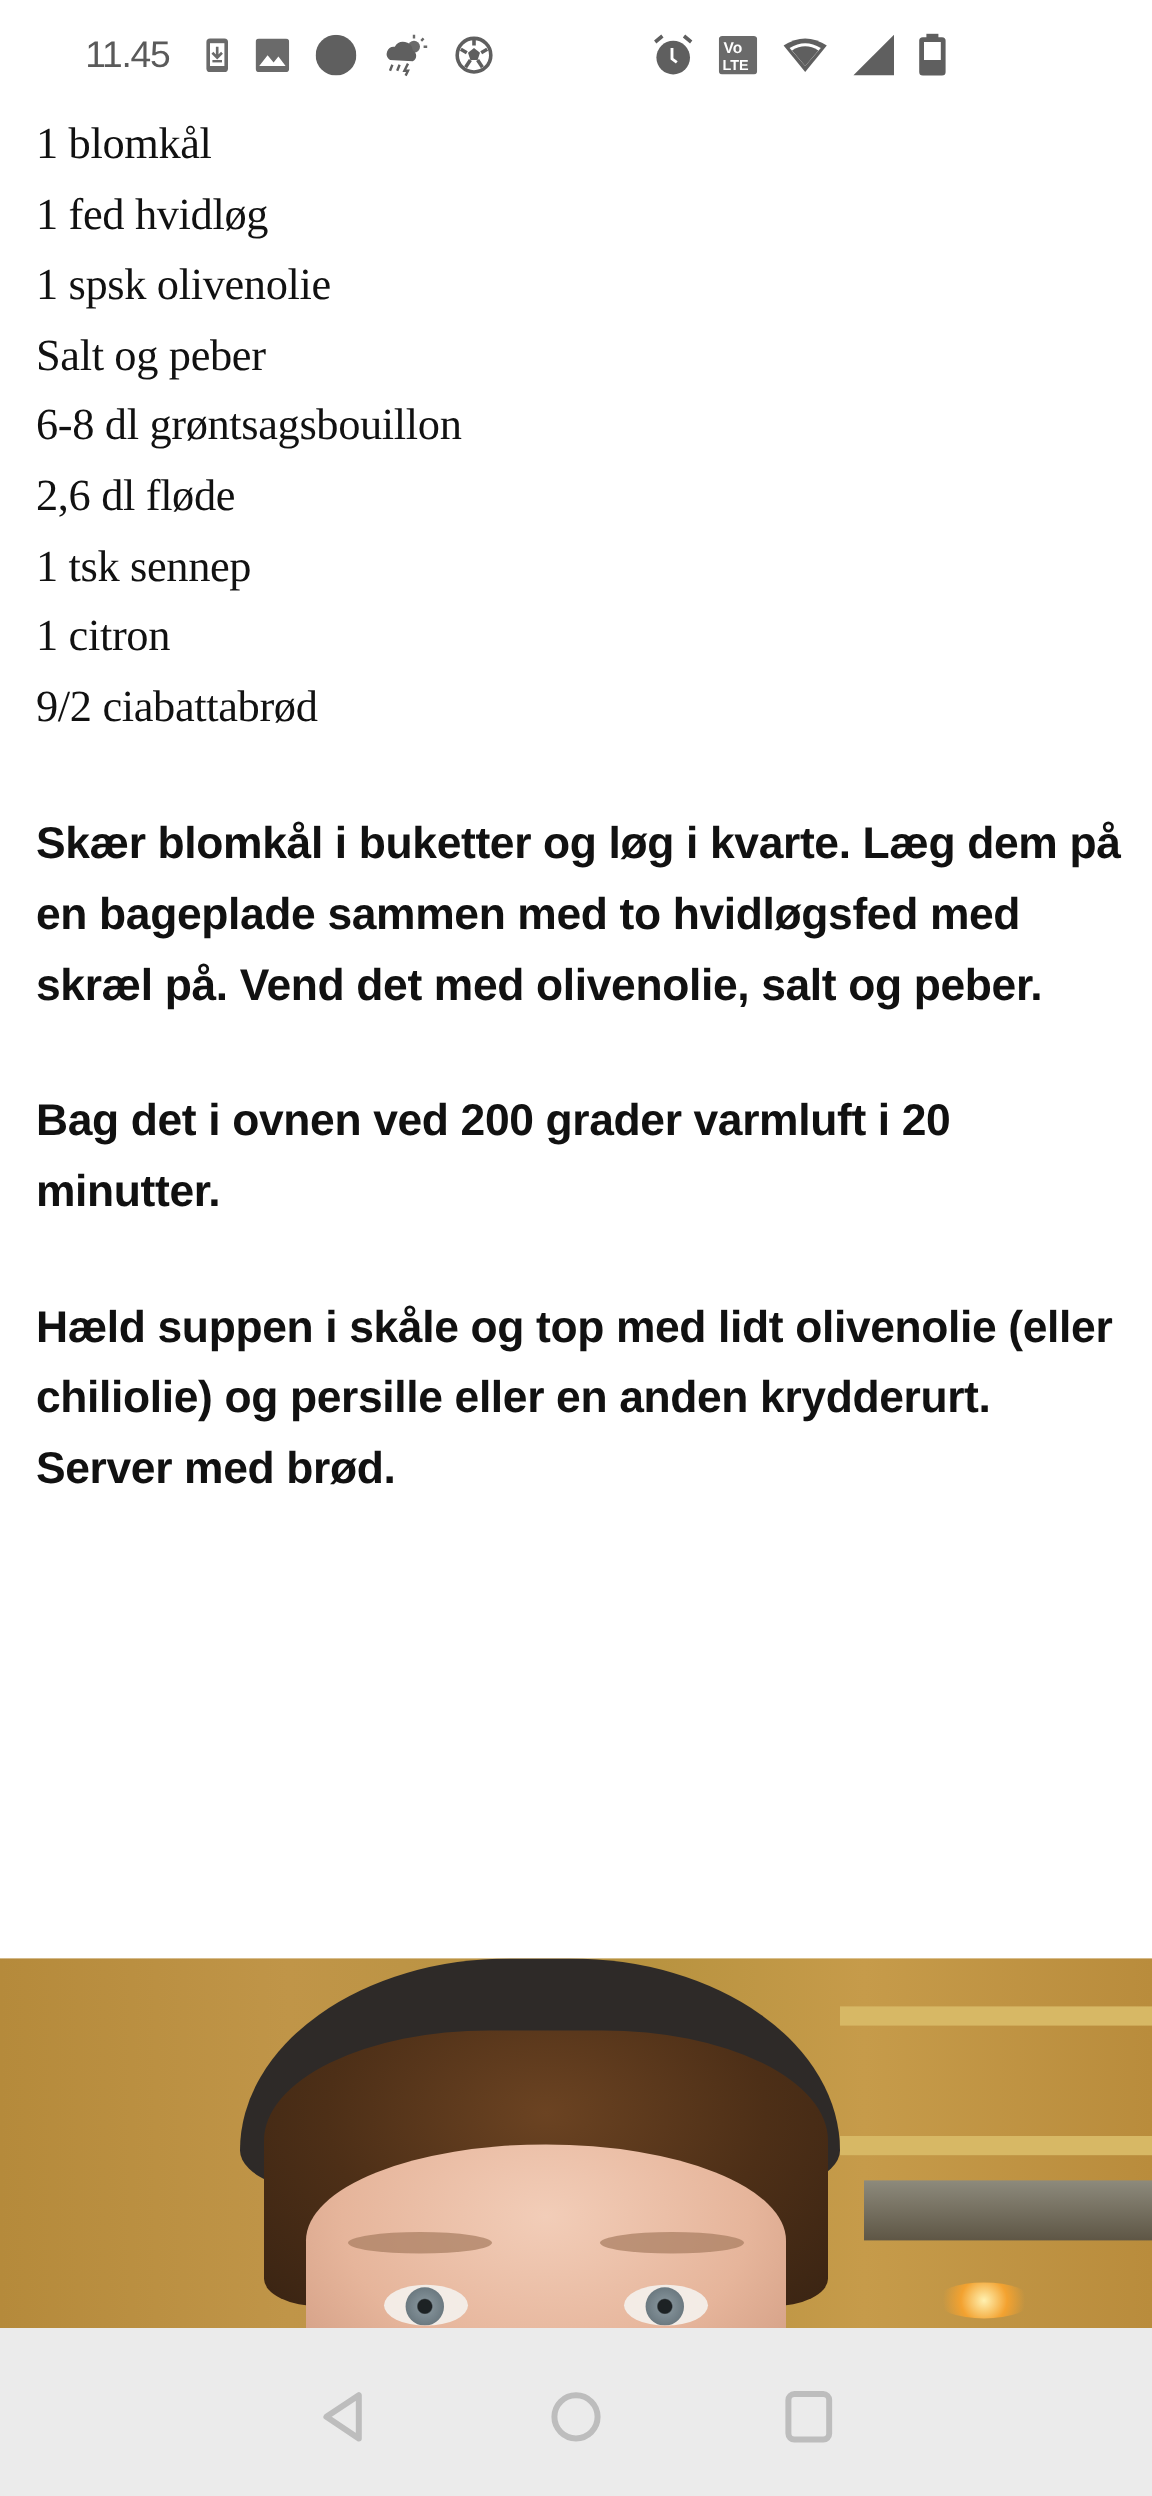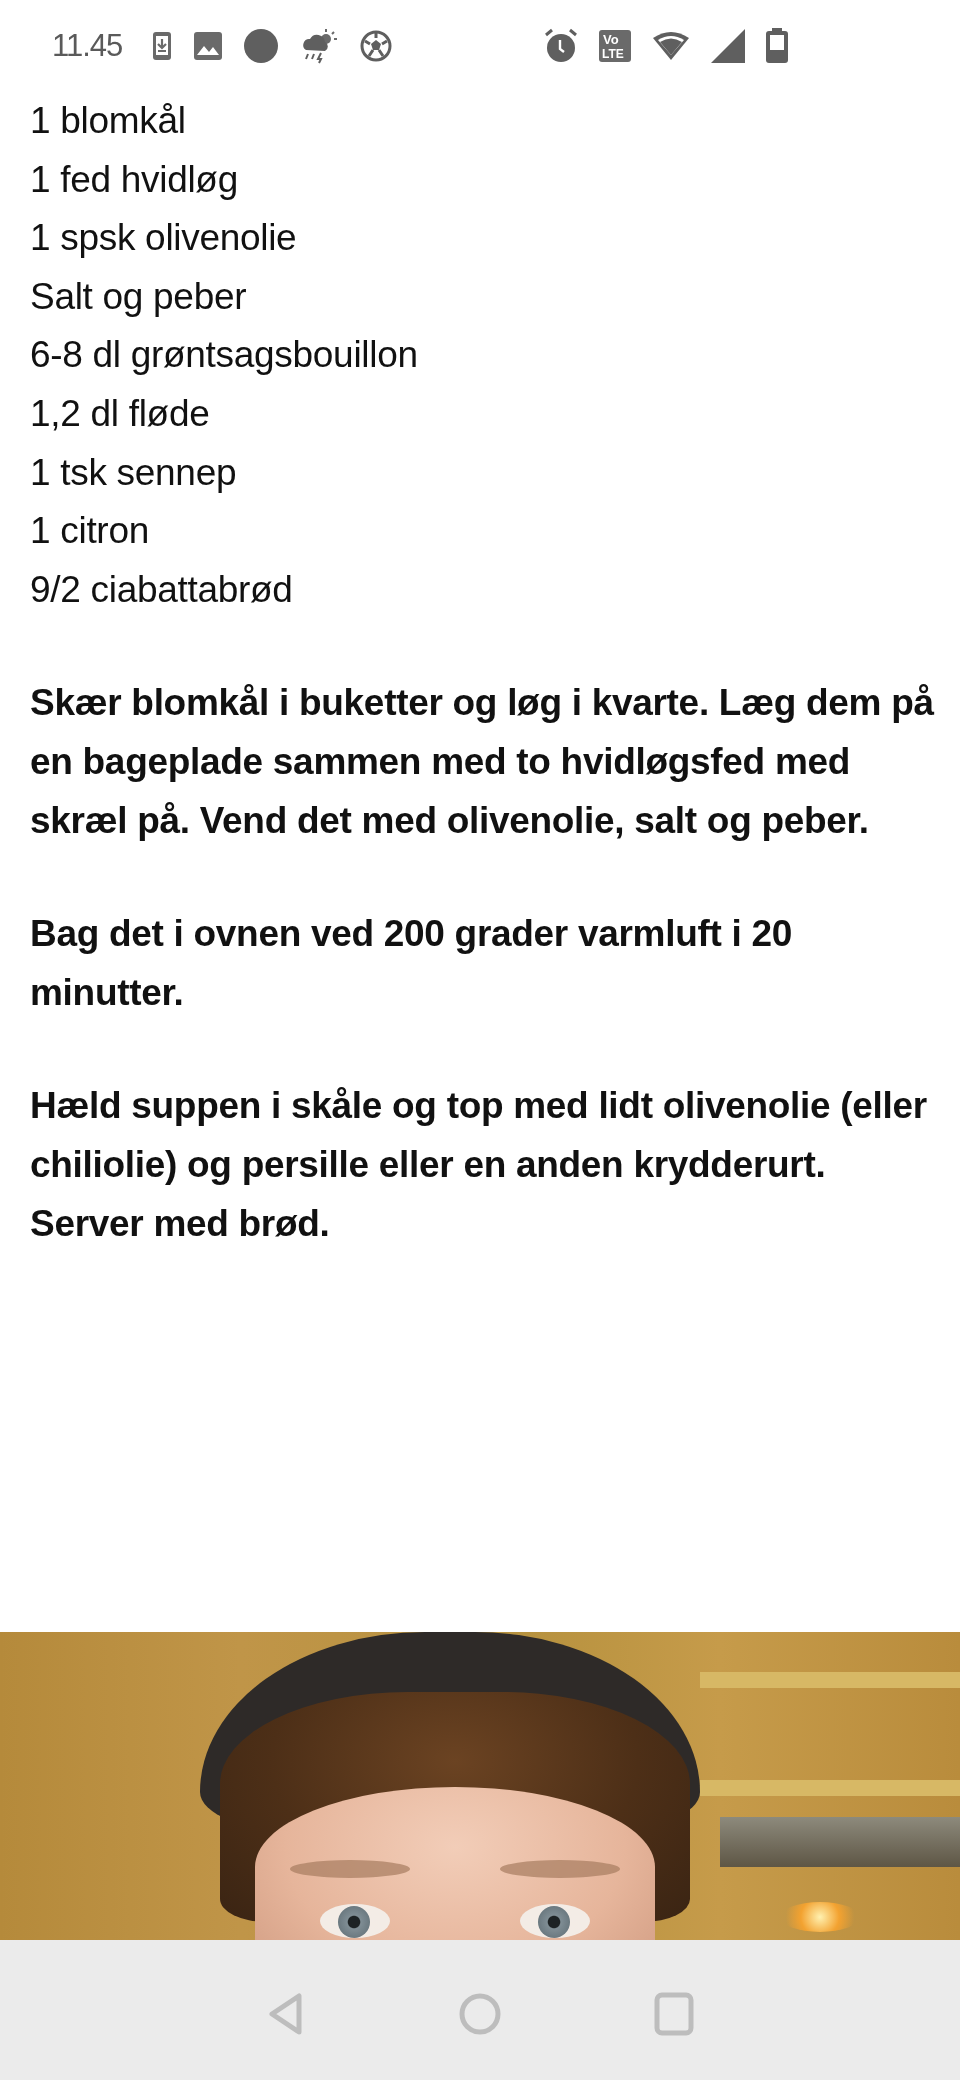--- a/index.html
+++ b/index.html
@@ -8,38 +8,38 @@
       background: #ffffff;
       font-family: "Liberation Sans", "DejaVu Sans", sans-serif;
       color: #111111;
     }
     .screen { position: relative; width: 960px; height: 2080px; background: #fff; }
 
     
     .status-bar {
       position: absolute; top: 0; left: 0; width: 859px; height: 92px;
       background: #fff; display: flex; align-items: center;
-      padding: 0 0 0 52px; color: #5f5f5f;
+      padding: 0 0 0 71px; color: #5f5f5f;
     }
     .status-time { font-size: 31px; letter-spacing: -1px; color: #5a5a5a; margin-right: 30px; }
     .status-left-icons { display: flex; align-items: center; gap: 22px; }
     .status-right-icons {
       position: absolute; right: 70px; top: 0; height: 92px;
       display: flex; align-items: center; gap: 20px;
     }
     .sb-icon { display: inline-flex; align-items: center; justify-content: flex-start; }
     .sb-icon svg { display: block; }
 
     
     .article {
       position: absolute; top: 92px; left: 30px; width: 910px;
       font-size: 37px; line-height: 58.6px; color: #111;
       letter-spacing: -0.3px;
     }
-    .ingredients { list-style: none; }
+    .ingredients { list-style: none; font-family: Liberation Serif, serif; }
     .ingredients li { height: 58.6px; white-space: nowrap; }
     .paragraph { margin-top: 55px; font-weight: bold; }
 
     
     .photo {
       position: absolute; top: 1632px; left: 0; width: 960px; height: 308px;
       overflow: hidden;
       background: linear-gradient(90deg, #b58a3b 0%, #c09548 25%, #b7923f 55%, #c69b4a 75%, #b98c3c 100%);
     }
     .photo .shelf { position: absolute; left: 700px; width: 260px; height: 16px; background: #d7b865; }
@@ -157,21 +157,21 @@
     </div>
   </div>
 
   <div class="article">
     <ul class="ingredients">
       <li>1 blomkål</li>
       <li>1 fed hvidløg</li>
       <li>1 spsk olivenolie</li>
       <li>Salt og peber</li>
       <li>6-8 dl grøntsagsbouillon</li>
-      <li>1,2 dl fløde</li>
+      <li>2,6 dl fløde</li>
       <li>1 tsk sennep</li>
       <li>1 citron</li>
       <li>9/2 ciabattabrød</li>
     </ul>
     <p class="paragraph">Skær blomkål i buketter og løg i kvarte. Læg dem på en bageplade sammen med to hvidløgsfed med skræl på. Vend det med olivenolie, salt og peber.</p>
     <p class="paragraph">Bag det i ovnen ved 200 grader varmluft i 20 minutter.</p>
     <p class="paragraph">Hæld suppen i skåle og top med lidt olivenolie (eller chiliolie) og persille eller en anden krydderurt. Server med brød.</p>
   </div>
 
   <div class="photo">

